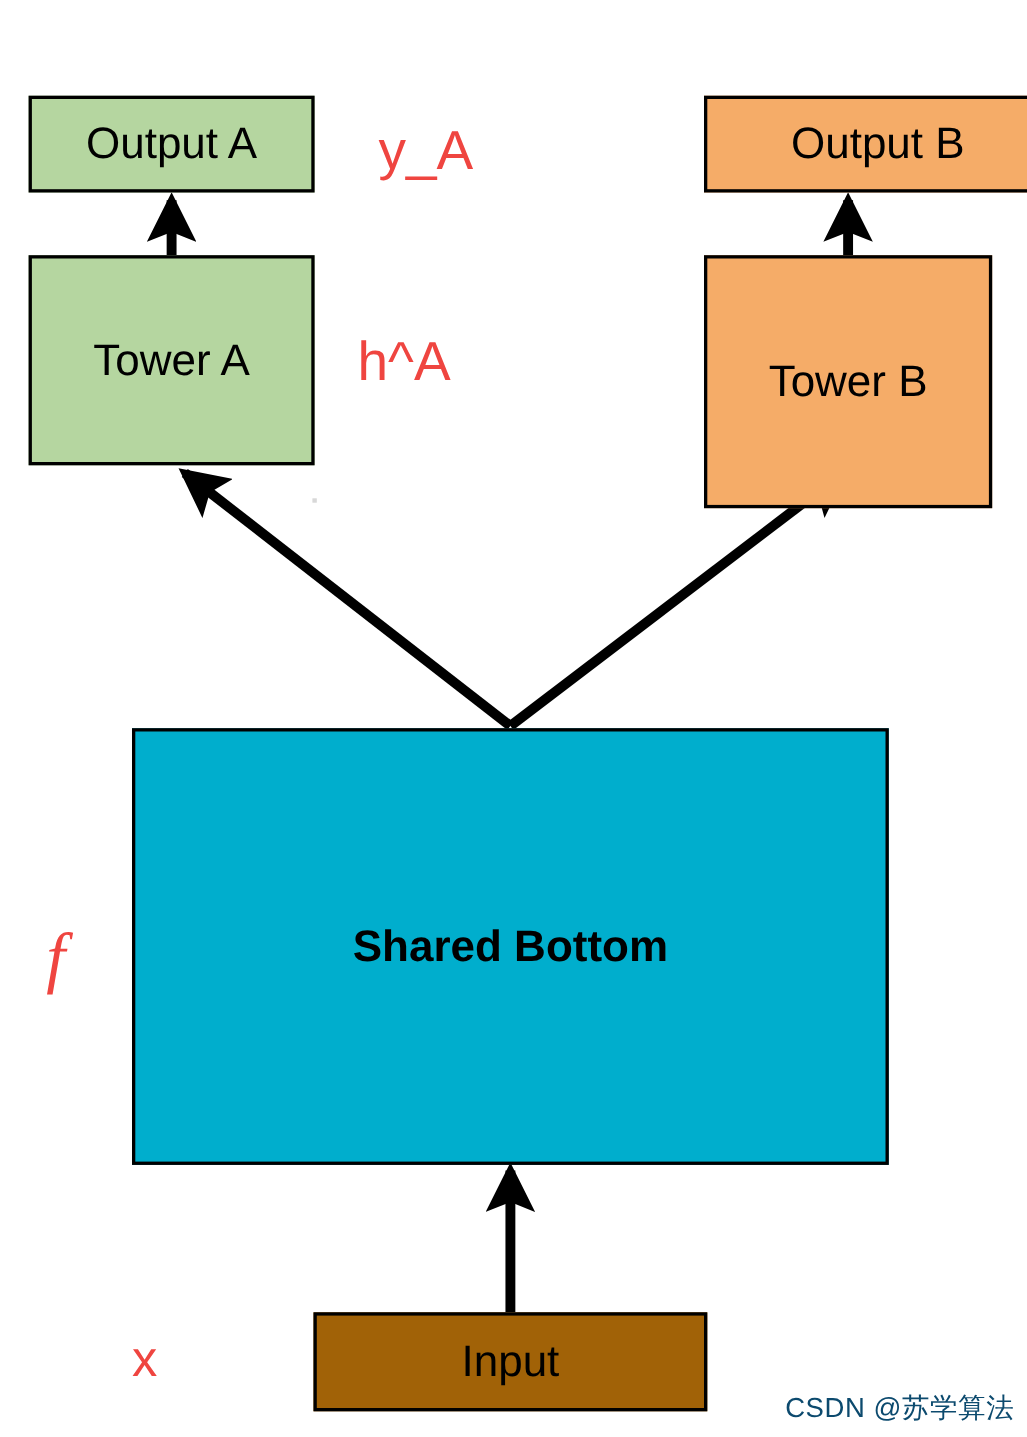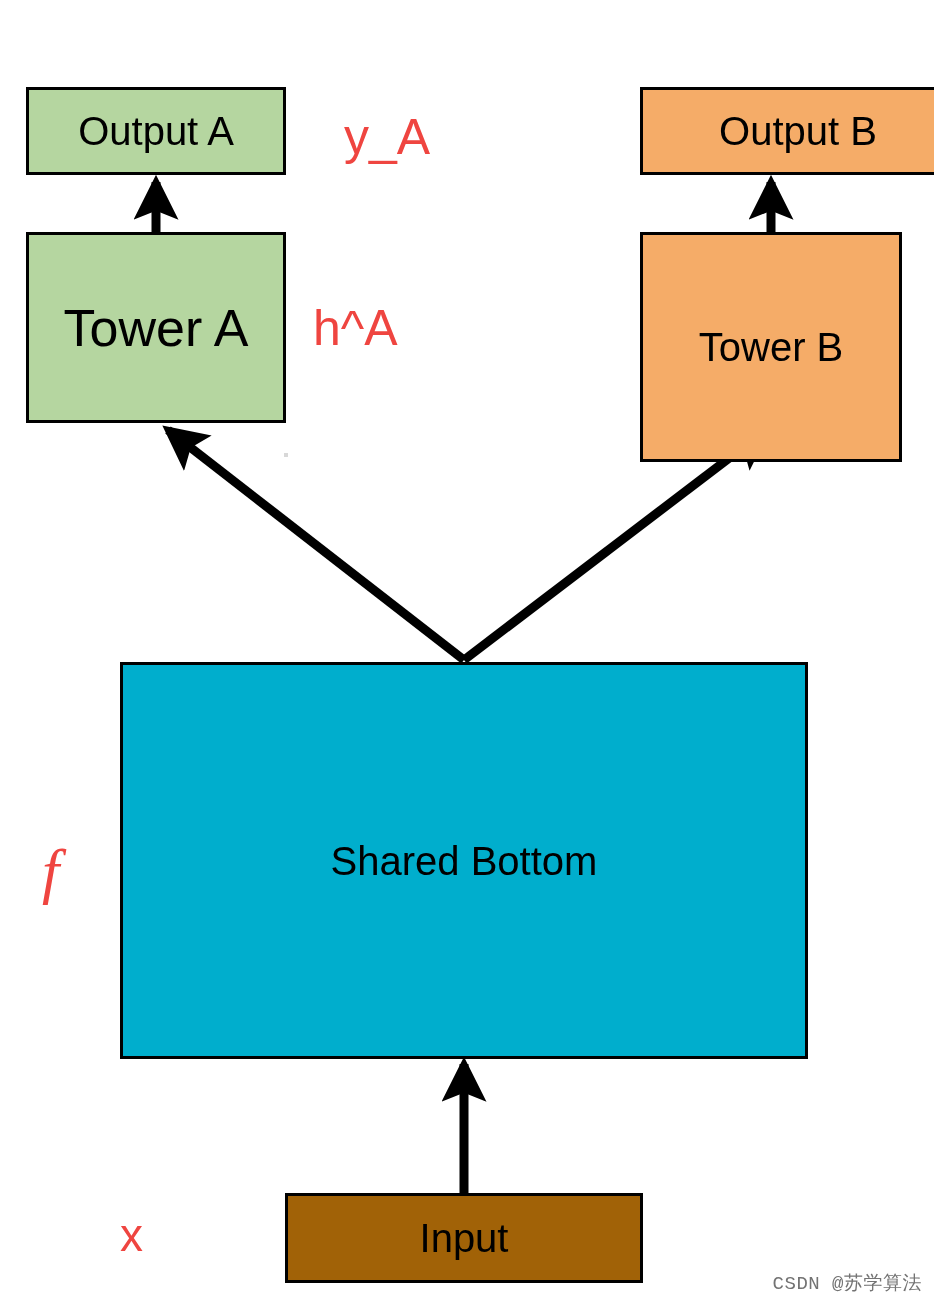--- a/index.html
+++ b/index.html
@@ -33,75 +33,76 @@
     white-space: nowrap;
   }
   #node-output-a {
     left: 26px; top: 87px; width: 260px; height: 88px;
     background: #b5d6a0;
     font-size: 40px;
   }
   #node-tower-a {
     left: 26px; top: 232px; width: 260px; height: 191px;
     background: #b5d6a0;
-    font-size: 52px;
+    font-size: 40px;
   }
   #node-output-b {
     left: 640px; top: 87px; width: 316px; height: 88px;
     background: #f5ac68;
     font-size: 40px;
   }
   #node-tower-b {
     left: 640px; top: 232px; width: 262px; height: 230px;
     background: #f5ac68;
     font-size: 40px;
   }
   #node-shared-bottom {
     left: 120px; top: 662px; width: 688px; height: 397px;
     background: #00aecd;
     font-size: 40px;
     align-items: center;
     justify-content: center;
+    font-weight: bold;
   }
   #node-input {
     left: 285px; top: 1193px; width: 358px; height: 90px;
     background: #a16207;
     font-size: 40px;
   }
   .math-label {
     position: absolute;
     color: #ef4540;
     font-family: "Liberation Sans", sans-serif;
     font-size: 50px;
     line-height: 1;
     white-space: nowrap;
   }
   #label-y-a { left: 344px; top: 112px; }
-  #label-h-a { left: 313px; top: 303px; }
+  #label-h-a { left: 325px; top: 303px; }
   #label-f {
     left: 42px; top: 840px;
     font-family: "Liberation Serif", serif;
     font-style: italic;
     font-size: 62px;
   }
   #label-x { left: 120px; top: 1212px; font-size: 46px; }
   svg#edges {
     position: absolute;
     left: 0; top: 0;
     width: 934px;
     height: 1306px;
     pointer-events: none;
   }
   #watermark {
     position: absolute;
     right: 12px;
     bottom: 10px;
-    color: #737373;
-    font-family: Liberation Mono, monospace;
-    font-size: 19px;
+    color: #0c4a6e;
+    font-family: Liberation Sans, sans-serif;
+    font-size: 25px;
     letter-spacing: 0.5px;
     white-space: nowrap;
   }
   .speck {
     position: absolute;
     left: 284px; top: 453px;
     width: 4px; height: 4px;
     background: #d8d8d8;
   }
 </style>

